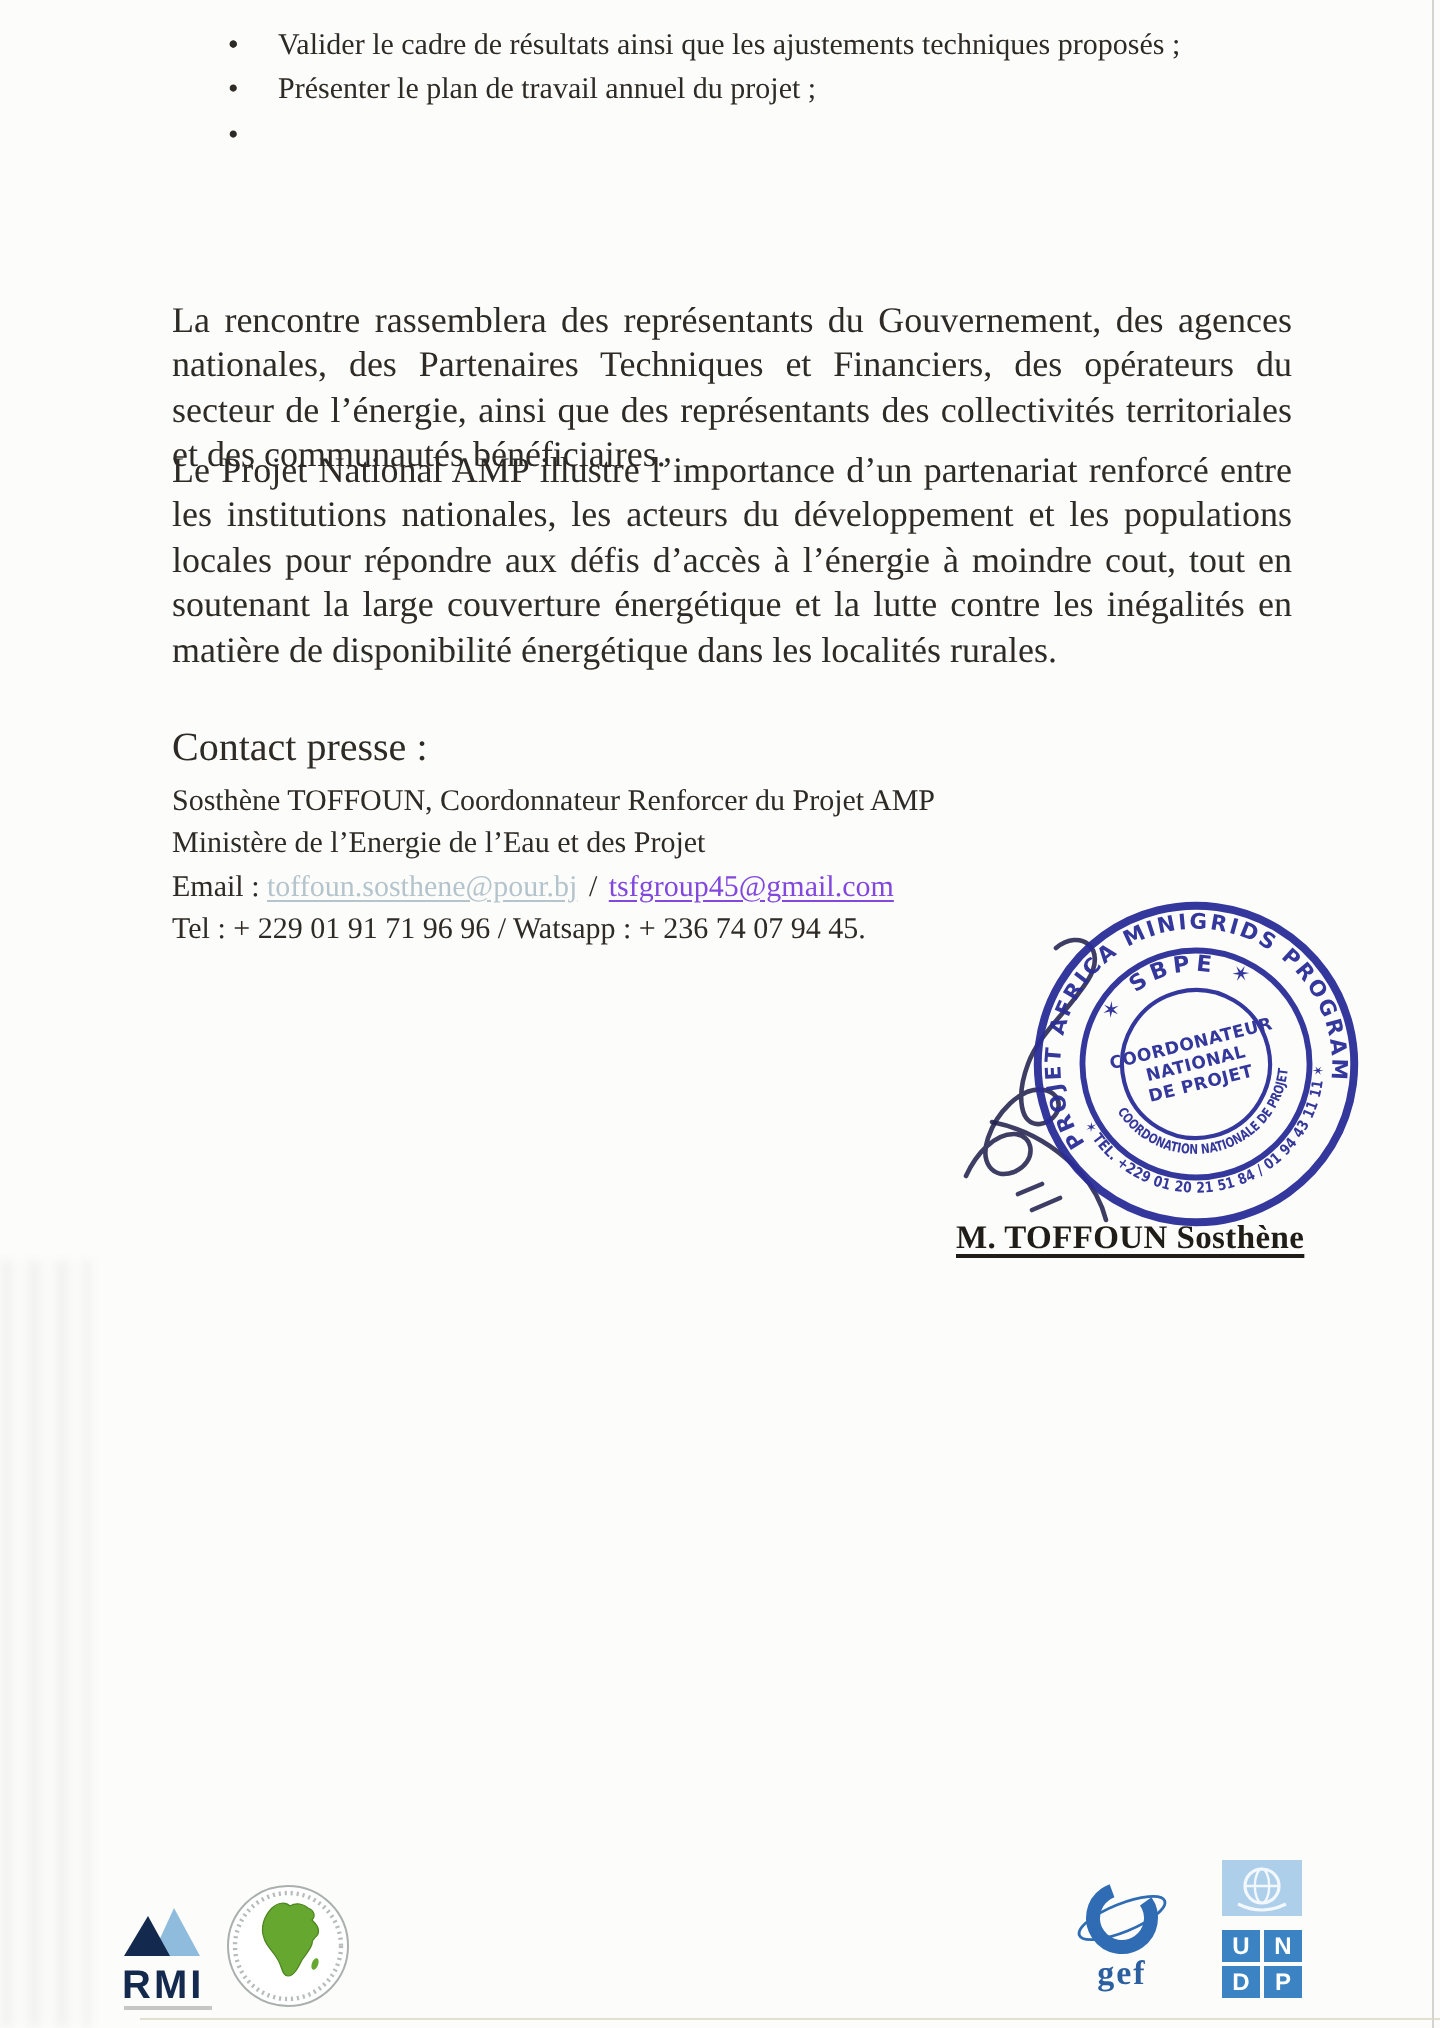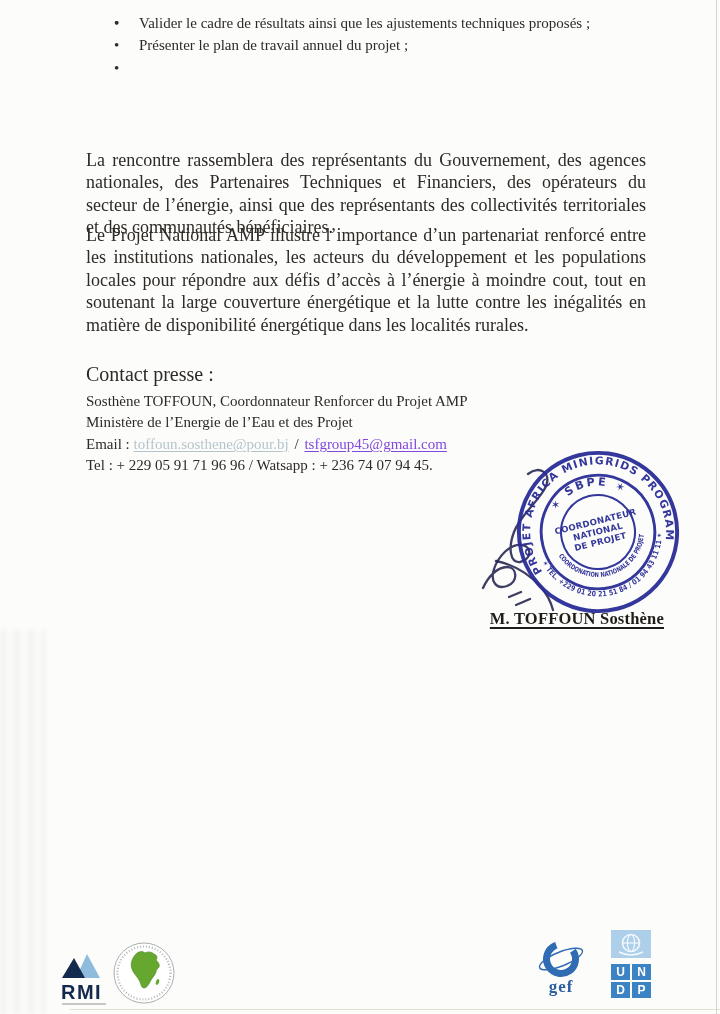--- a/index.html
+++ b/index.html
@@ -40,21 +40,21 @@
   .stamp .outer{stroke-width:4.6;}
   .stamp .mid{stroke-width:3.4;}
   .stamp .inner{stroke-width:2.4;}
   .stamp text{fill:#2a2d96;}
   .t-outer{font:700 12.5px "DejaVu Sans", sans-serif; letter-spacing:1.4px; text-anchor:middle;}
   .t-outer-b{font:700 8.6px "DejaVu Sans", sans-serif; letter-spacing:.2px; text-anchor:middle;}
   .t-mid{font:700 13px "DejaVu Sans", sans-serif; letter-spacing:3px; text-anchor:middle;}
   .t-mid-b{font:700 7.8px "DejaVu Sans", sans-serif; text-anchor:middle;}
   .t-center{font:700 10px "DejaVu Sans", sans-serif; letter-spacing:.3px; text-anchor:middle;}
   .sig-name{
-    position:absolute; left:478px; top:609px; width:186px; text-align:right;
+    position:absolute; left:478px; top:609px; width:186px; text-align:left;
     font-size:16.5px; font-weight:700; color:#201d18;
     text-decoration:underline; text-decoration-thickness:1.6px; text-underline-offset:3px;
     letter-spacing:.2px;
   }
   
   .logo{position:absolute;}
   .logo-rmi{left:56px; top:950px;}
   .rmi-text{font:800 20px "Liberation Sans", sans-serif; fill:#14294e; letter-spacing:1.5px;}
   .logo-africa{left:112px; top:941px;}
   .logo-gef{left:534px; top:936px;}
@@ -99,21 +99,21 @@
   <div class="contact-heading">Contact presse :</div>
   <div class="contact-block">
     <div>Sosthène TOFFOUN, Coordonnateur Renforcer du Projet AMP</div>
     <div>Ministère de l’Energie de l’Eau et des Projet</div>
     <div class="email-line">
       <span>Email :</span>
       <a class="email a1">toffoun.sosthene@pour.bj</a>
       <span class="sep">/</span>
       <a class="email a2">tsfgroup45@gmail.com</a>
     </div>
-    <div>Tel : + 229 05 91 71 96 96 / Watsapp : + 236 74 07 94 45.</div>
+    <div>Tel : + 229 01 91 71 96 96 / Watsapp : + 236 74 07 94 45.</div>
   </div>
 
   <svg class="signature" viewBox="0 0 112 150">
     <path d="M 62,8 C 74,-2 88,8 78,24 C 68,40 54,50 48,66 C 42,82 44,97 54,96 C 65,94 67,81 56,79 C 44,77 32,91 28,103 C 24,115 30,124 41,120 C 53,115 51,101 41,101 C 31,101 22,111 17,122"></path>
     <path d="M 30,95 C 45,98 60,105 74,120 C 81,128 85,136 87,144"></path>
     <path d="M 43,131 L 55,126 M 50,139 L 64,133"></path>
   </svg>
 
   <svg class="stamp" viewBox="0 0 200 200">
     <g transform="rotate(-14 100 100)">

